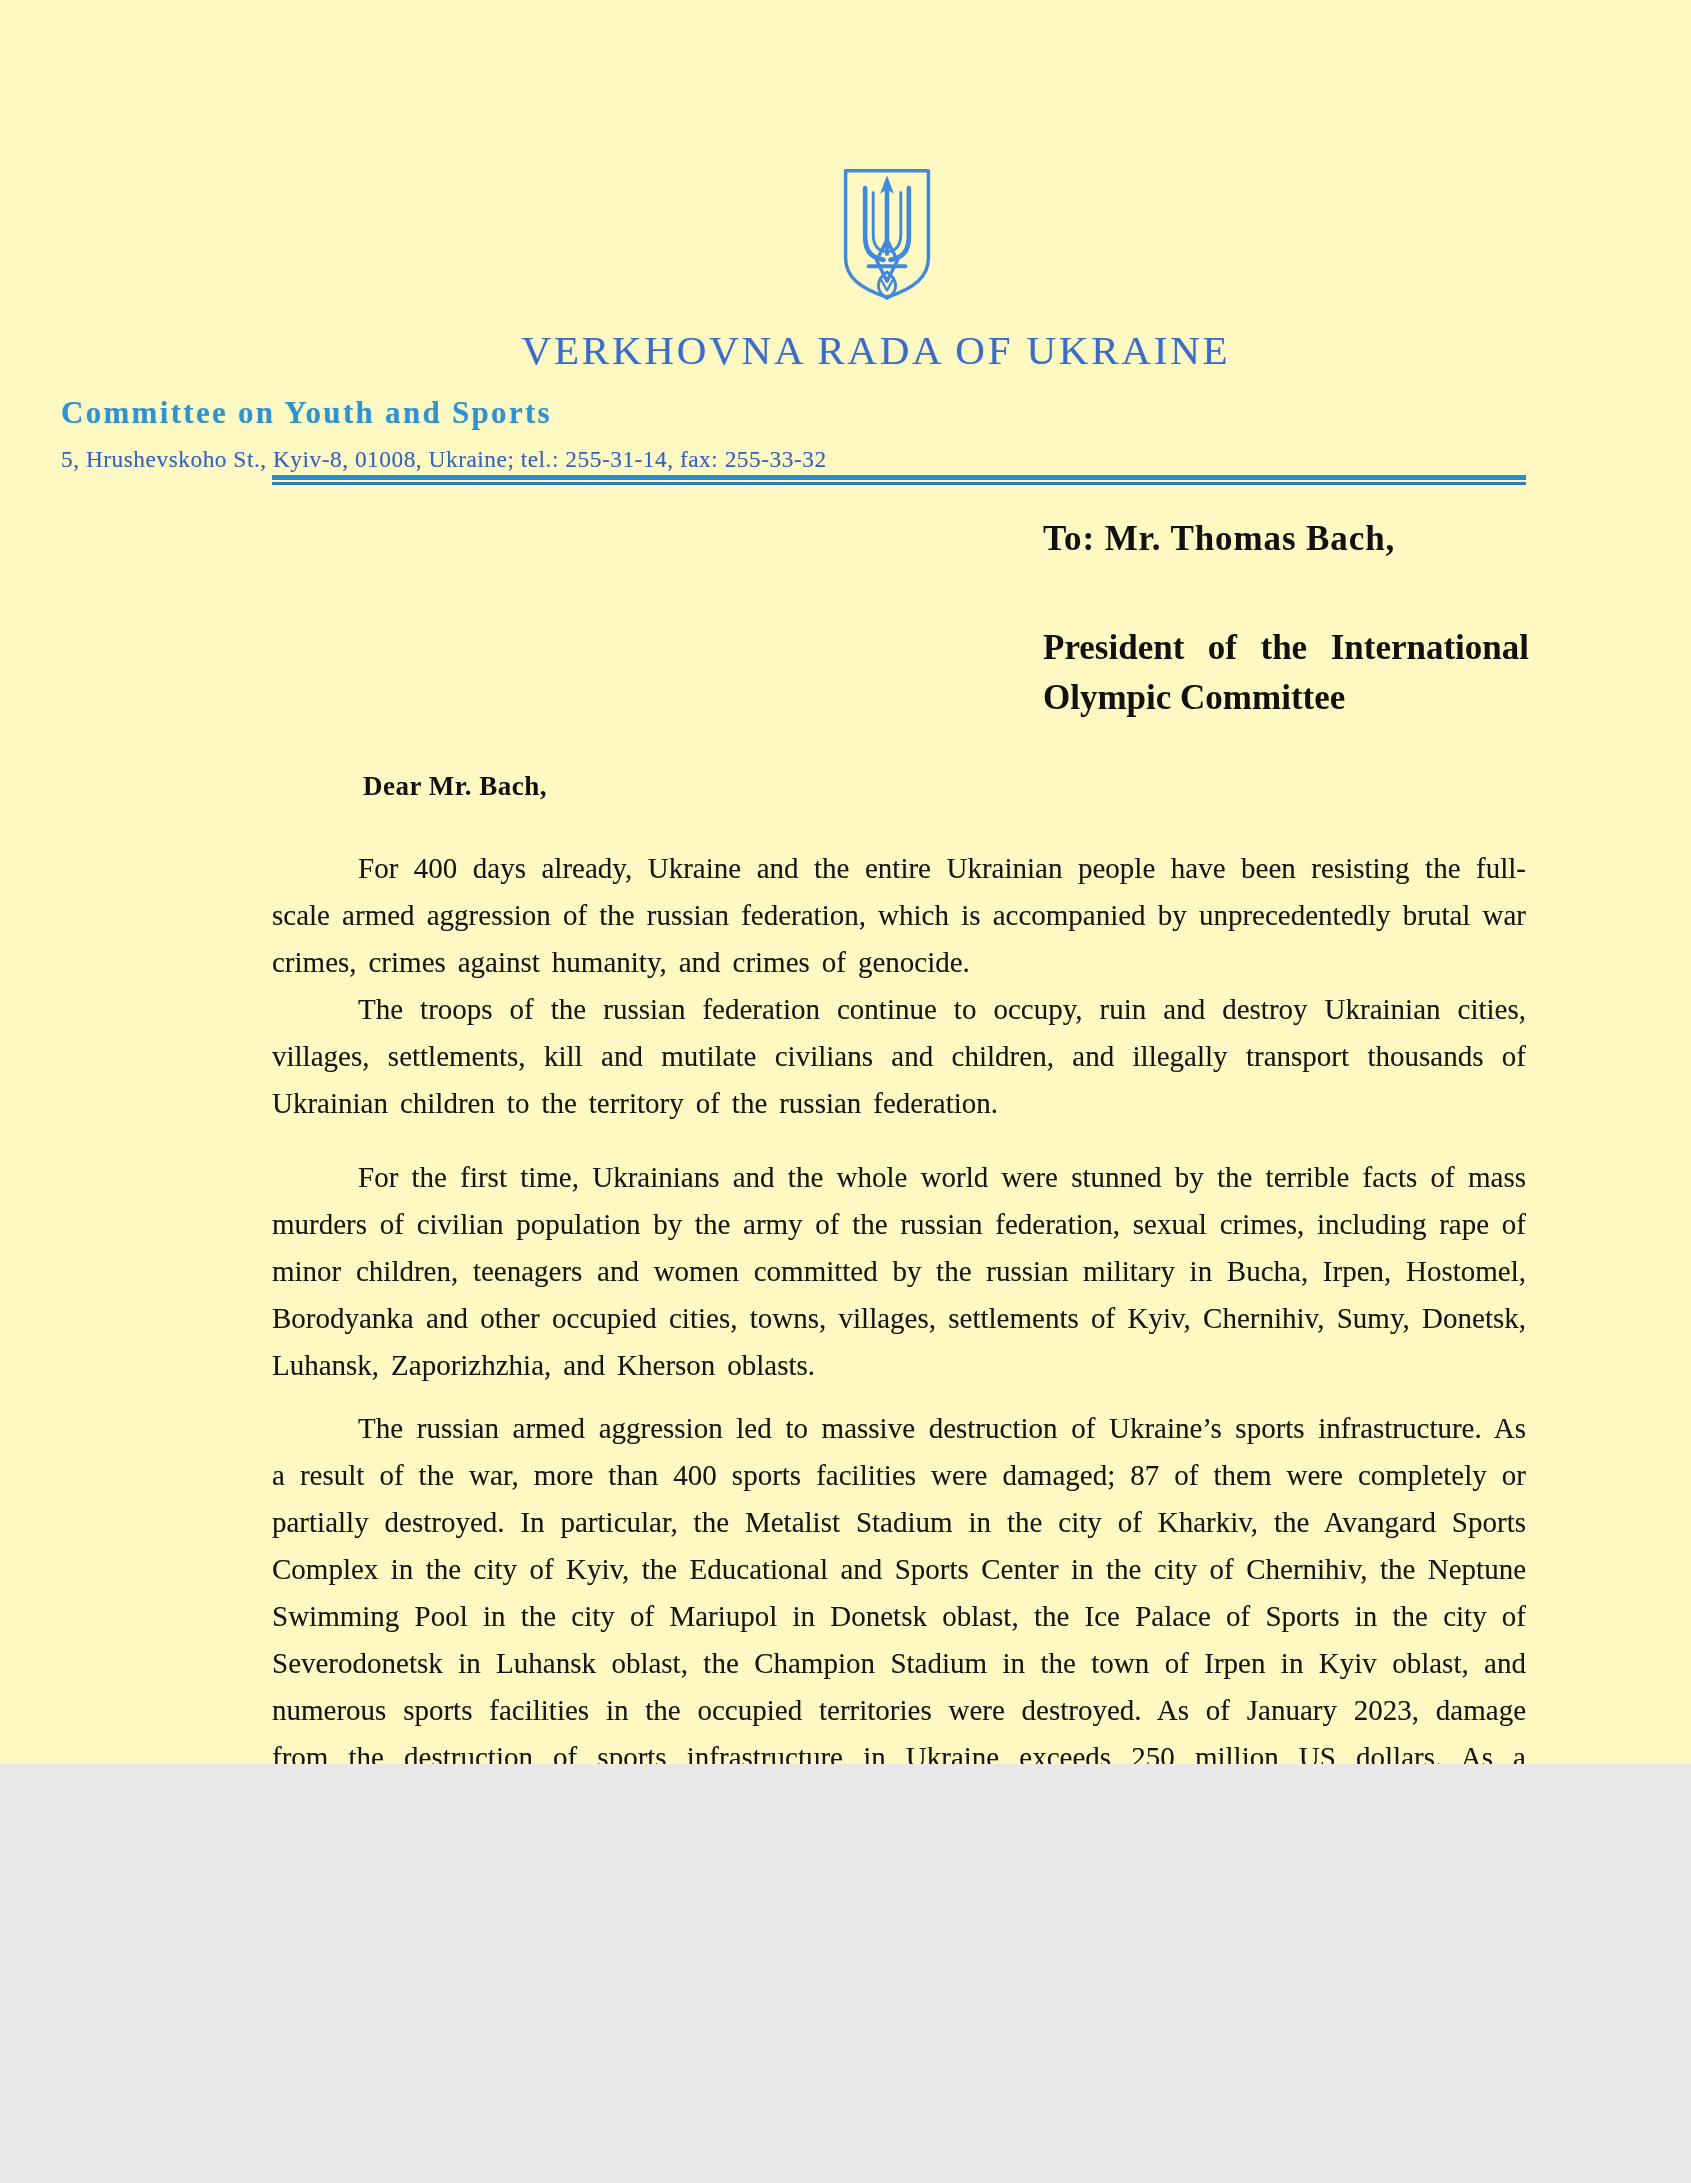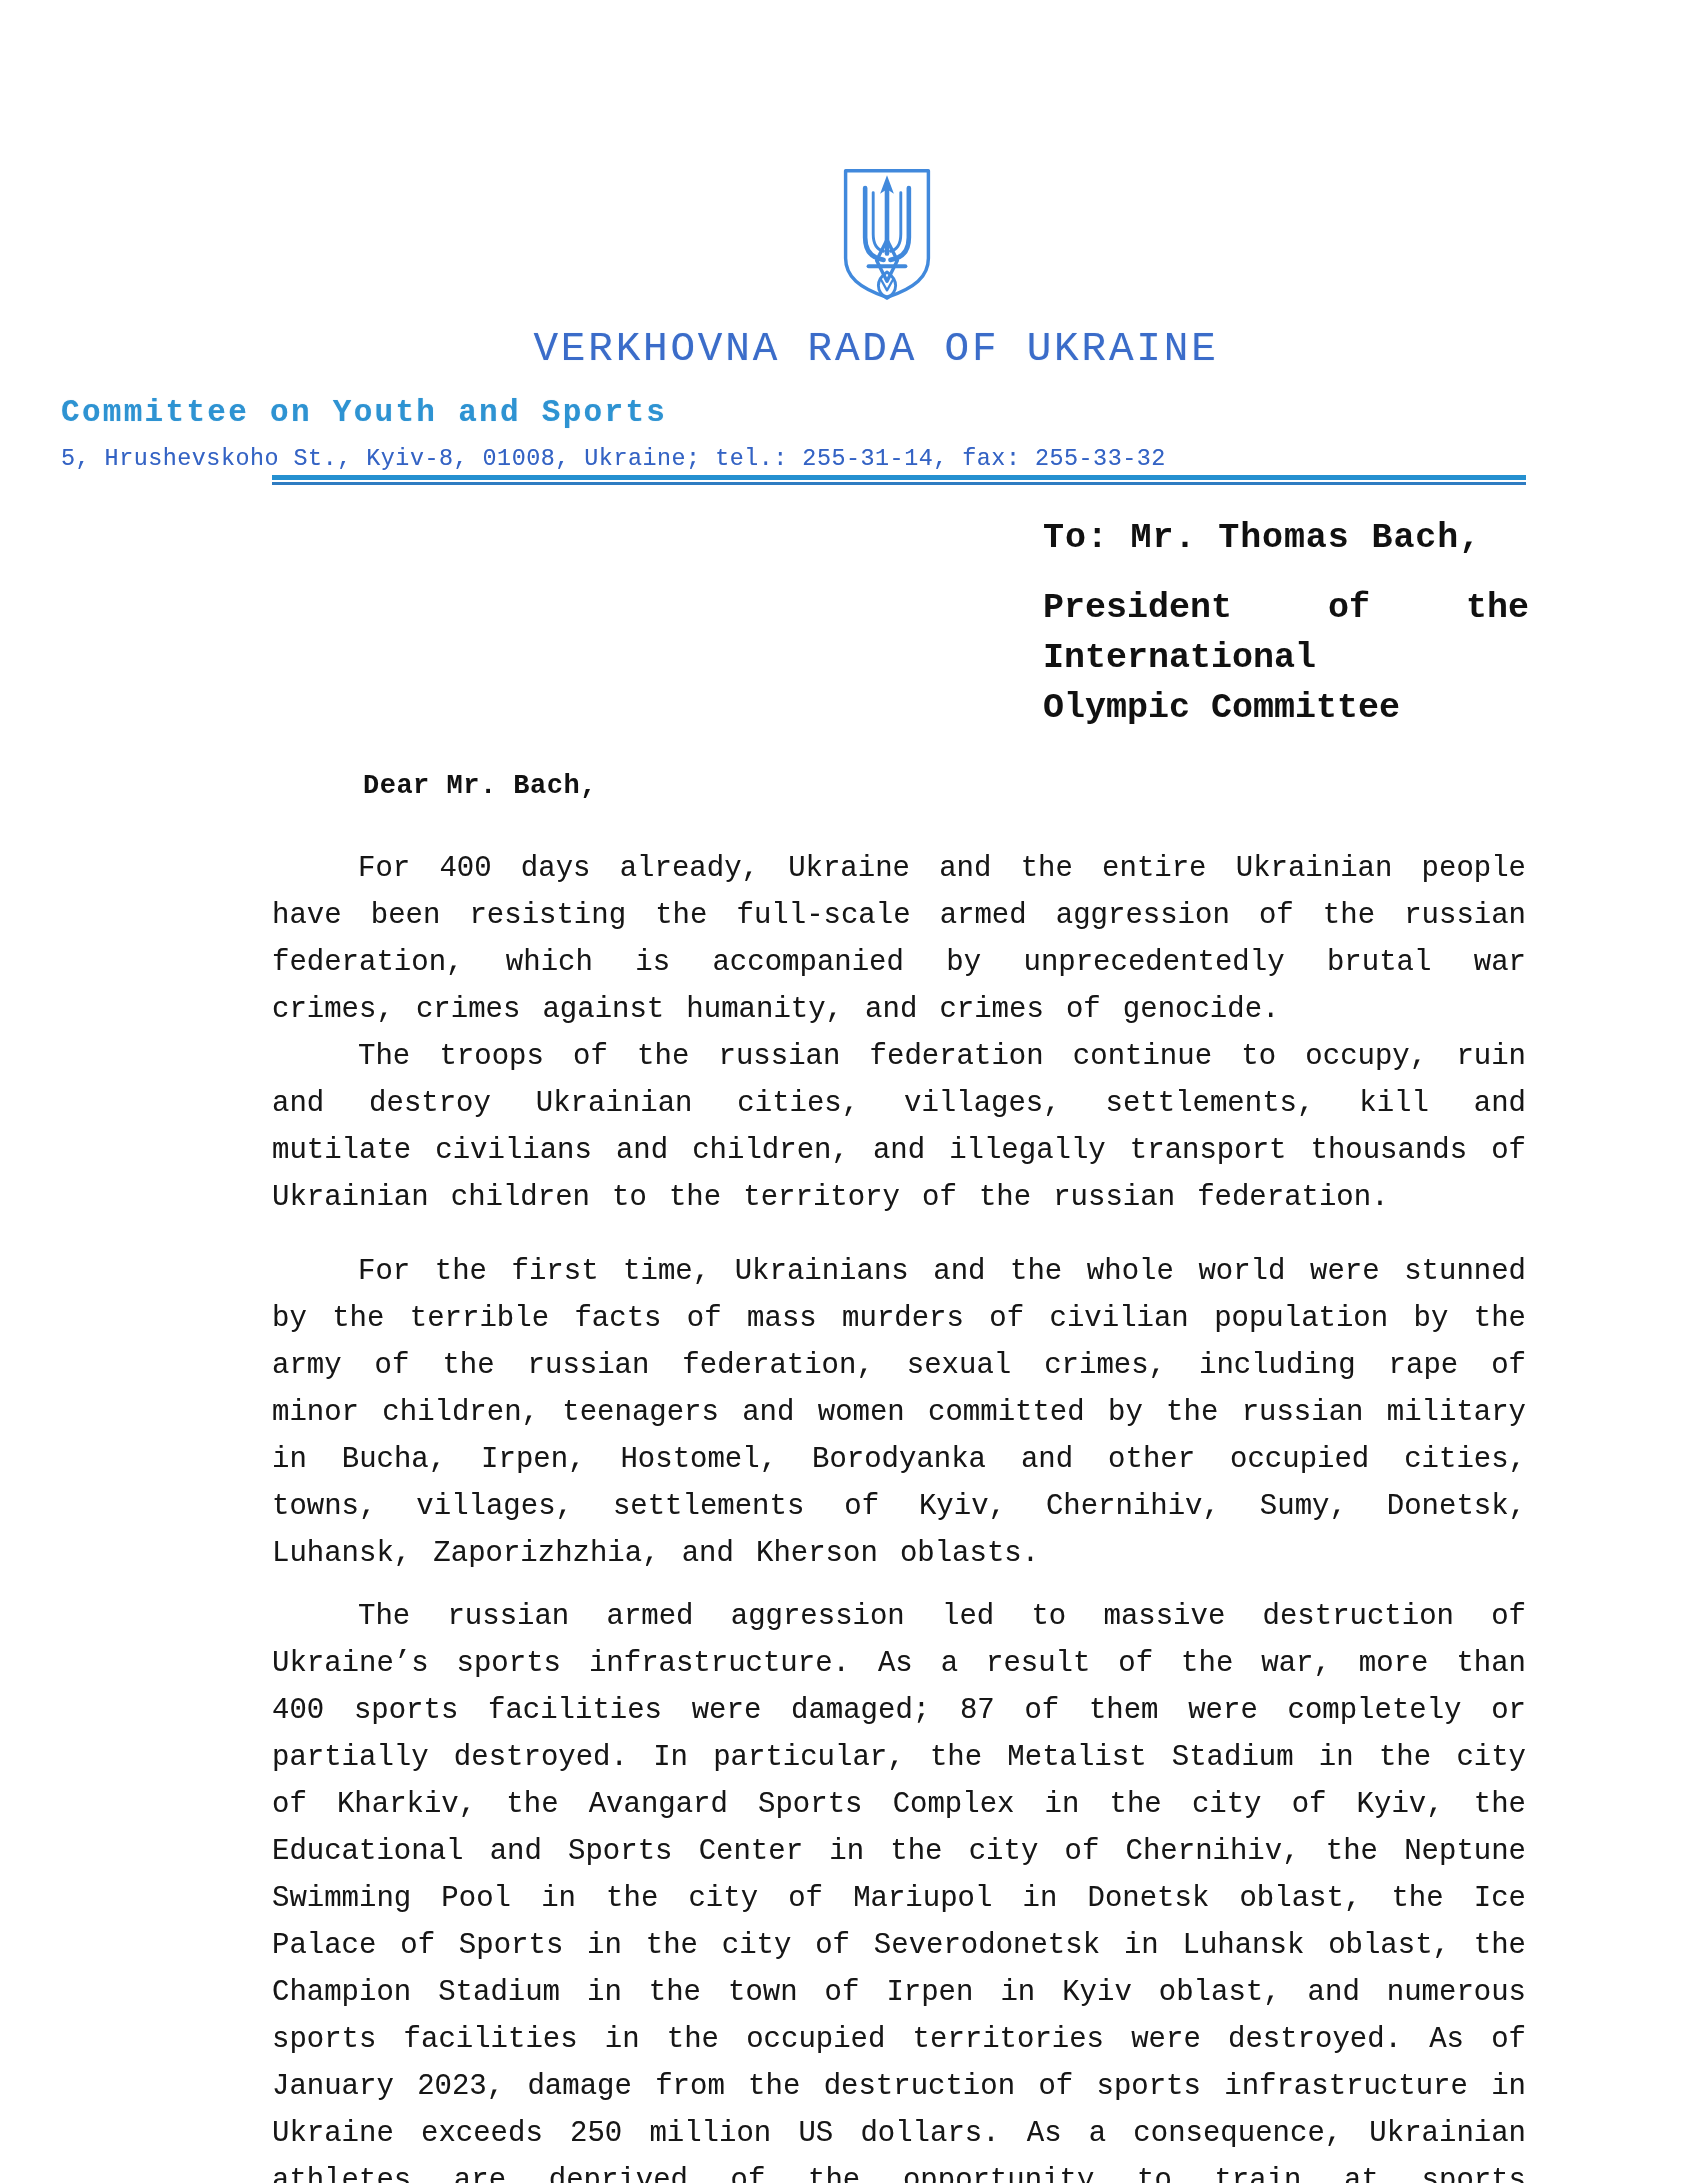--- a/index.html
+++ b/index.html
@@ -1,23 +1,23 @@
 <!DOCTYPE html>
 <html style="font-size:7.5px"><head>
 <meta charset="utf-8">
 <style>
   html, body { margin: 0; padding: 0; background: #e8e8e8; }
   .page {
     position: relative;
     width: 1691px;
-    height: 2183px;
+    height: 1764px;
     margin: 0 auto;
-    background: #ffffff;
+    background: #fef9c3;
     overflow: hidden;
-    font-family: Liberation Mono, monospace;
+    font-family: Liberation Serif, serif;
     color: #1b1b1b;
   }
 
   
   .emblem {
     position: absolute;
     left: 841px;
     top: 167px;
     width: 92px;
     height: 134px;
@@ -70,21 +70,21 @@
     position: absolute;
     left: 1043px;
     top: 514px;
     width: 486px;
     font-weight: bold;
     font-size: 35px;
     color: #111;
   }
   .to-line { line-height: 49px; letter-spacing: 0.9px; white-space: nowrap; }
   .recipient-title-1 {
-    margin-top: 20px;
+    margin-top: 60px;
     line-height: 50px;
     text-align: justify;
     text-align-last: justify;
   }
   .recipient-title-2 { line-height: 50px; }
 
   
   .salutation {
     position: absolute;
     left: 363px;

